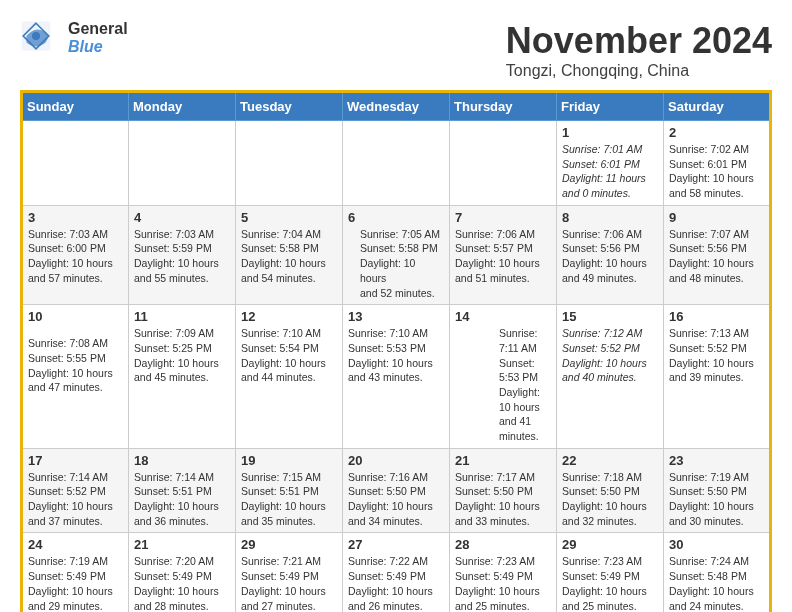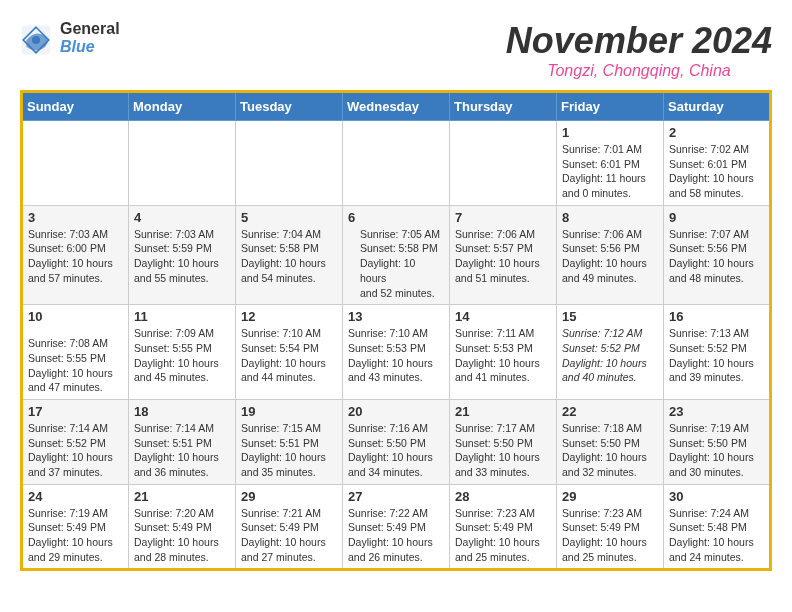--- a/index.html
+++ b/index.html
@@ -11,39 +11,38 @@
       padding: 20px;
     }
     .header {
       display: flex;
       align-items: flex-start;
       justify-content: space-between;
       margin-bottom: 10px;
     }
     .logo {
       display: flex;
-      align-items: flex-end;
-      gap: 8px;
+      align-items: flex-start;
+      gap: 16px;
     }
     .logo-icon {
       width: 32px;
       height: 32px;
     }
     .title-block {
-      text-align: center;
-      font-style: italic;
+      text-align: left;
     }
     .month-title {
       font-size: 36px;
       font-weight: bold;
       color: #333;
     }
     .location {
       font-size: 16px;
-      color: #ec4899;
+      color: #404040;
     }
     .calendar {
       width: 100%;
       border-collapse: collapse;
       border: 3px solid #eab308;
     }
     .calendar th {
       background-color: #3a7abf;
       color: #fff;
       font-size: 13px;
@@ -118,21 +117,21 @@
   </thead>
   <tbody id="calendar-body">
   <tr>
         <td class="empty-cell"></td>
         <td class="empty-cell"></td>
         <td class="empty-cell"></td>
         <td class="empty-cell"></td>
         <td class="empty-cell"></td>
         <td>
           <div class="day-num">1</div>
-          <div class="day-info" style="white-space: pre-line;">Sunrise: 7:01 AM
+          <div class="day-info" style="white-space: pre-line; font-style: italic;">Sunrise: 7:01 AM
 Sunset: 6:01 PM
 Daylight: 11 hours
 and 0 minutes.</div>
         </td>
         <td>
           <div class="day-num">2</div>
           <div class="day-info" style="white-space: pre-line;">Sunrise: 7:02 AM
 Sunset: 6:01 PM
 Daylight: 10 hours
 and 58 minutes.</div>
@@ -193,41 +192,41 @@
         <td>
           <div class="day-num">10</div>
           <div class="day-info" style="white-space: pre-line; margin-top: 12px;">Sunrise: 7:08 AM
 Sunset: 5:55 PM
 Daylight: 10 hours
 and 47 minutes.</div>
         </td>
         <td>
           <div class="day-num">11</div>
           <div class="day-info" style="white-space: pre-line;">Sunrise: 7:09 AM
-Sunset: 5:55 PM
+Sunset: 5:25 PM
 Daylight: 10 hours
 and 45 minutes.</div>
         </td>
         <td>
           <div class="day-num">12</div>
           <div class="day-info" style="white-space: pre-line;">Sunrise: 7:10 AM
 Sunset: 5:54 PM
 Daylight: 10 hours
 and 44 minutes.</div>
         </td>
         <td>
           <div class="day-num">13</div>
           <div class="day-info" style="white-space: pre-line;">Sunrise: 7:10 AM
 Sunset: 5:53 PM
 Daylight: 10 hours
 and 43 minutes.</div>
         </td>
         <td>
           <div class="day-num">14</div>
-          <div class="day-info" style="white-space: pre-line;">Sunrise: 7:11 AM
+          <div class="day-info" style="white-space: pre-line; margin-left: 44px;">Sunrise: 7:11 AM
 Sunset: 5:53 PM
 Daylight: 10 hours
 and 41 minutes.</div>
         </td>
         <td>
           <div class="day-num">15</div>
           <div class="day-info" style="white-space: pre-line; font-style: italic;">Sunrise: 7:12 AM
 Sunset: 5:52 PM
 Daylight: 10 hours
 and 40 minutes.</div>

